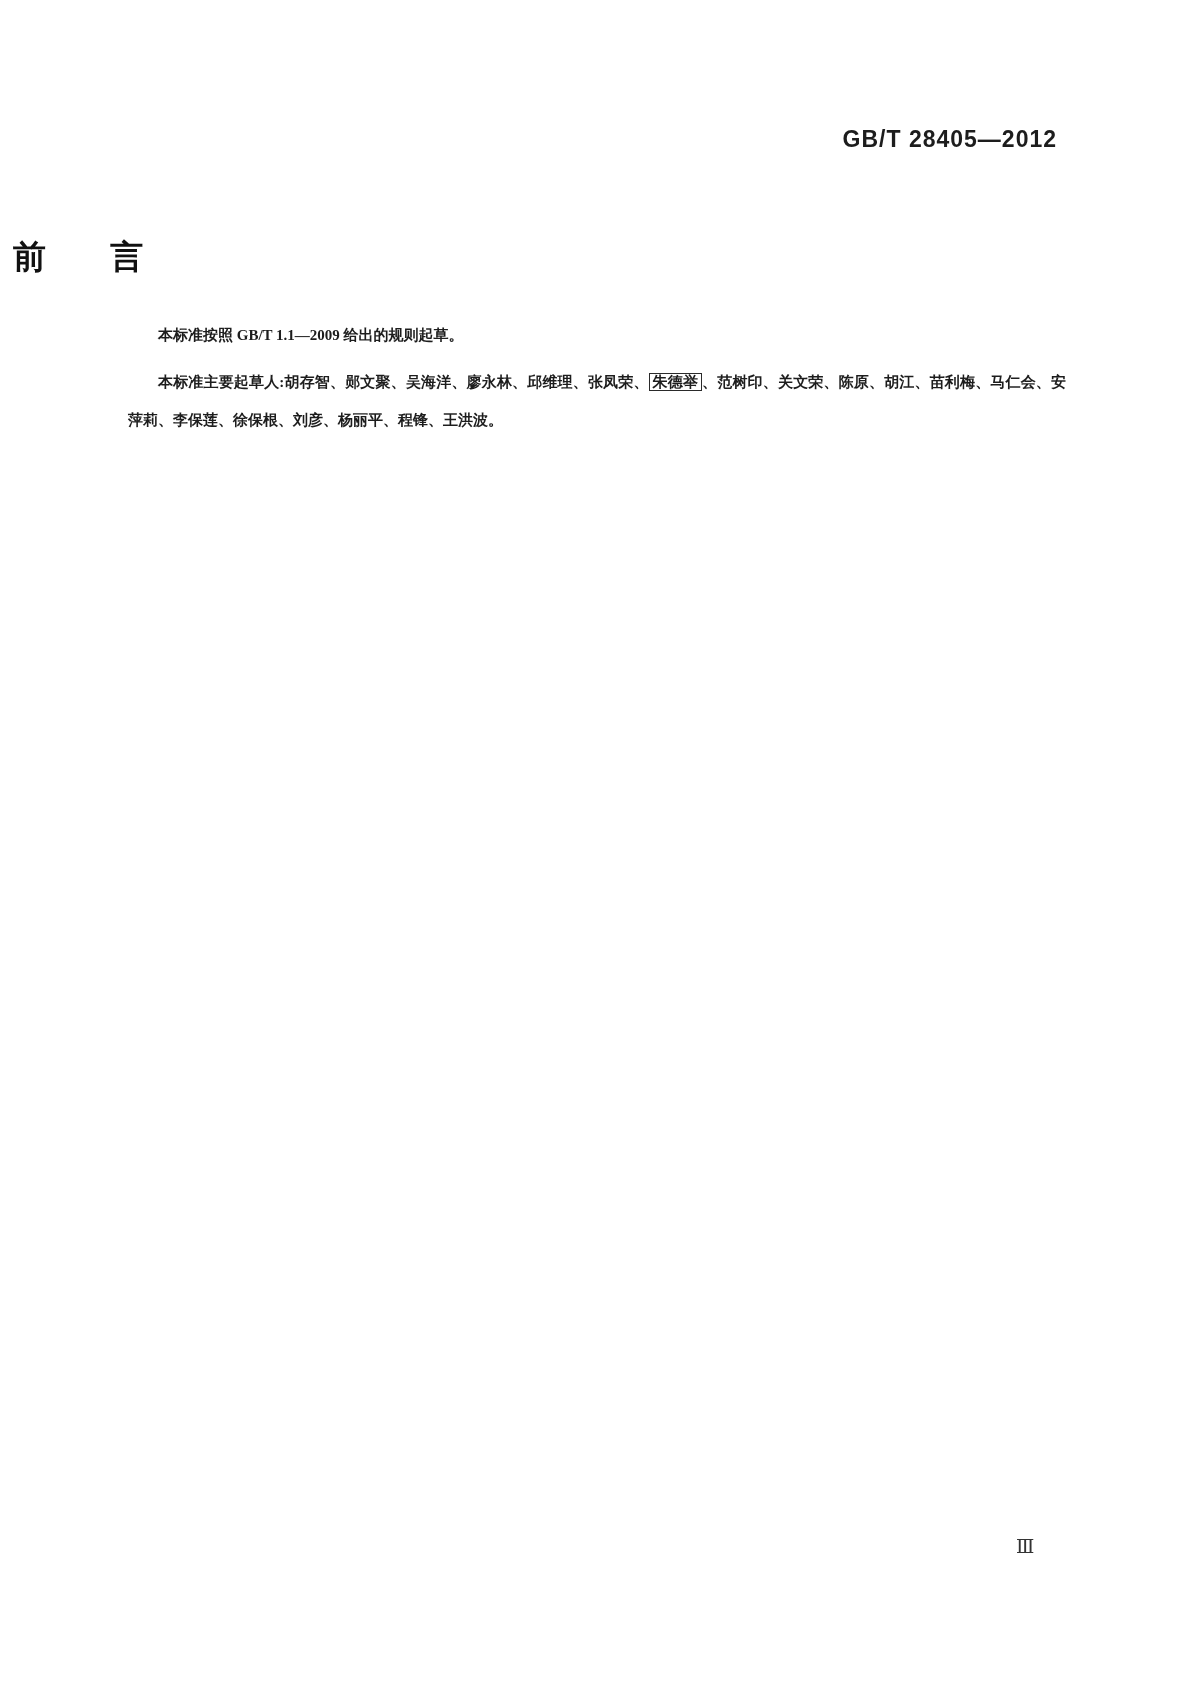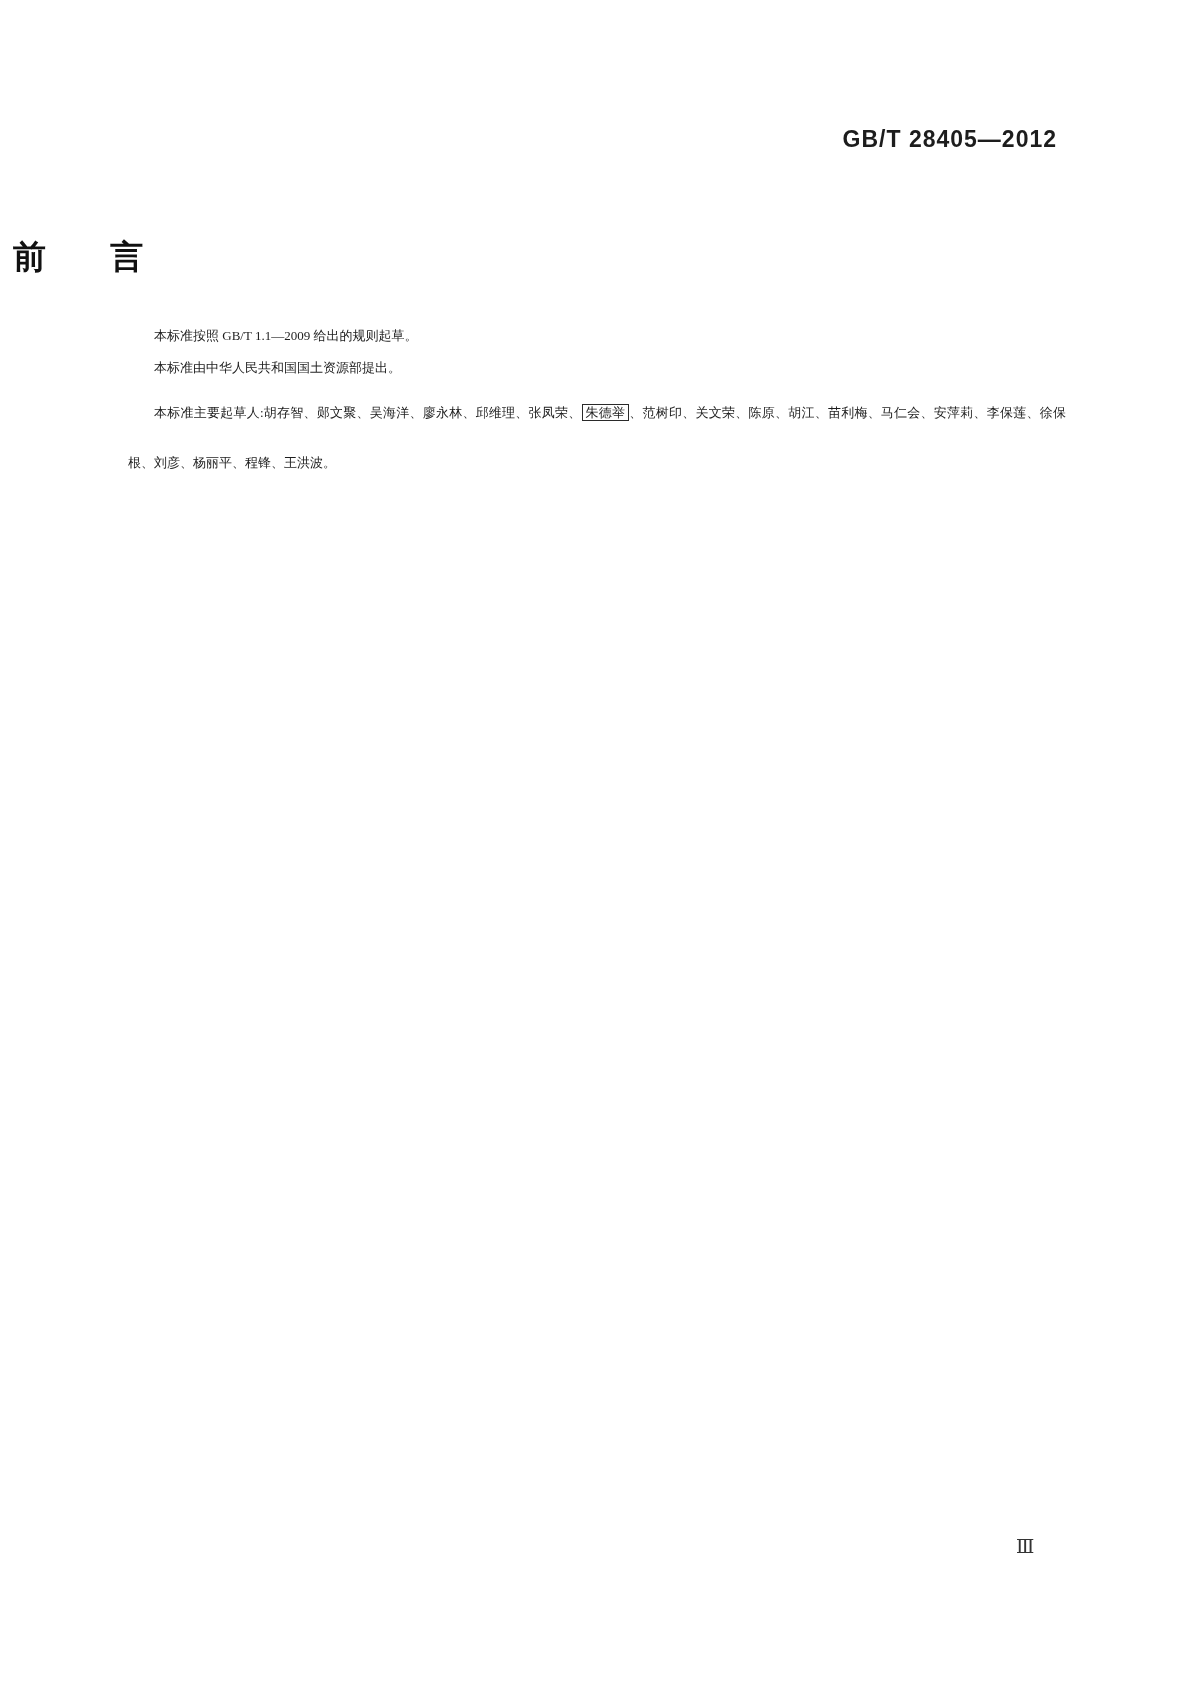--- a/index.html
+++ b/index.html
@@ -38,32 +38,33 @@
     font-weight: bold;
     font-size: 33px;
     word-spacing: 55px;
     color: #111111;
   }
   .body-block {
     position: absolute;
     top: 320px;
     left: 128px;
     width: 938px;
-    font-size: 13px;
+    font-size: 15px;
     line-height: 31.5px;
     text-align: justify;
     text-justify: inter-ideograph;
+    font-weight: bold;
   }
   .body-block p {
     margin: 0;
     text-indent: 2em;
   }
   p.drafters {
-    margin-top: 5px;
-    line-height: 50px;
+    margin-top: 11px;
+    line-height: 38px;
   }
   .boxed-name {
     display: inline;
     border: 1.5px solid #2a2a2a;
     padding: 0 3px;
   }
   .page-number {
     position: absolute;
     top: 1535px;
     left: 1016px;
@@ -75,19 +76,18 @@
 <body>
 
 <div class="page">
 
   <div class="header-code">GB/T 28405—2012</div>
 
   <h1 class="title">前 言</h1>
 
   <div class="body-block">
     <p>本标准按照 GB/T 1.1—2009 给出的规则起草。</p>
-    <p>本标准由中华人民共和国国土资源部提出。</p>
     <p class="drafters"><span>本标准主要起草人:胡存智、郧文聚、吴海洋、廖永林、邱维理、张凤荣、</span><span class="boxed-name">朱德举</span><span>、范树印、关文荣、陈原、胡江、苗利梅、马仁会、安萍莉、李保莲、徐保根、刘彦、杨丽平、程锋、王洪波。</span></p>
   </div>
 
   <div class="page-number">Ⅲ</div>
 
 </div>
 
 </body></html>

